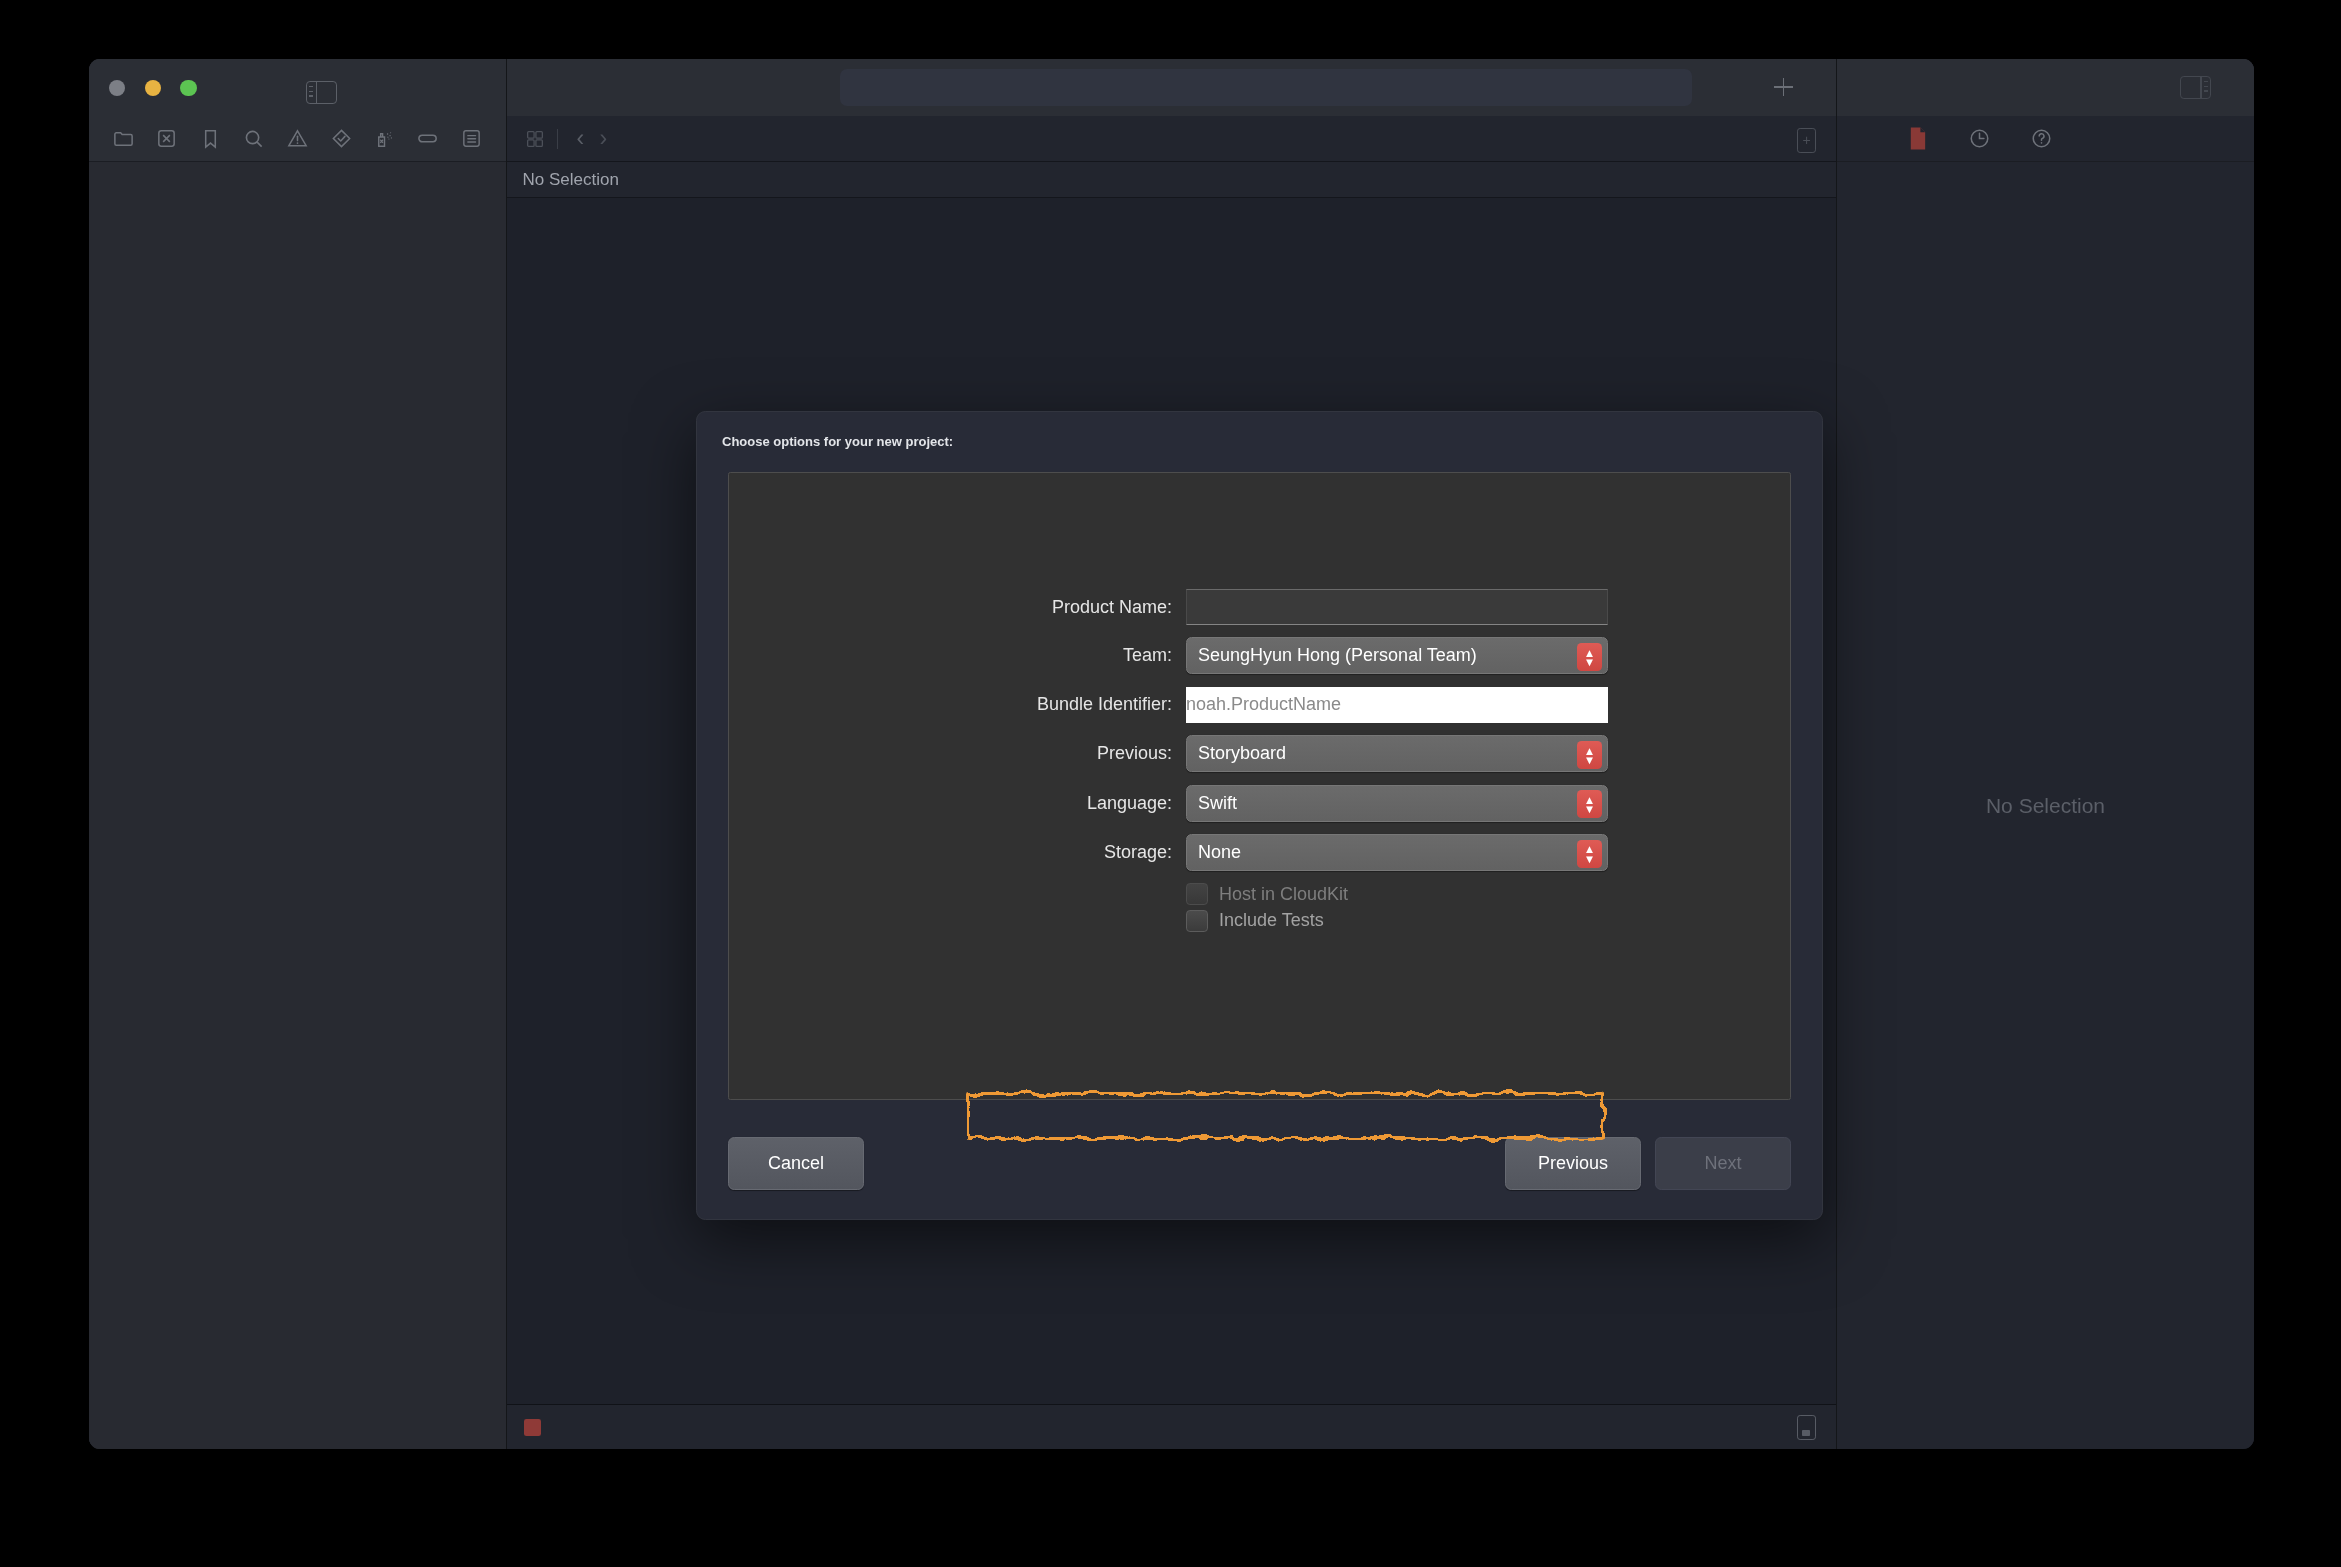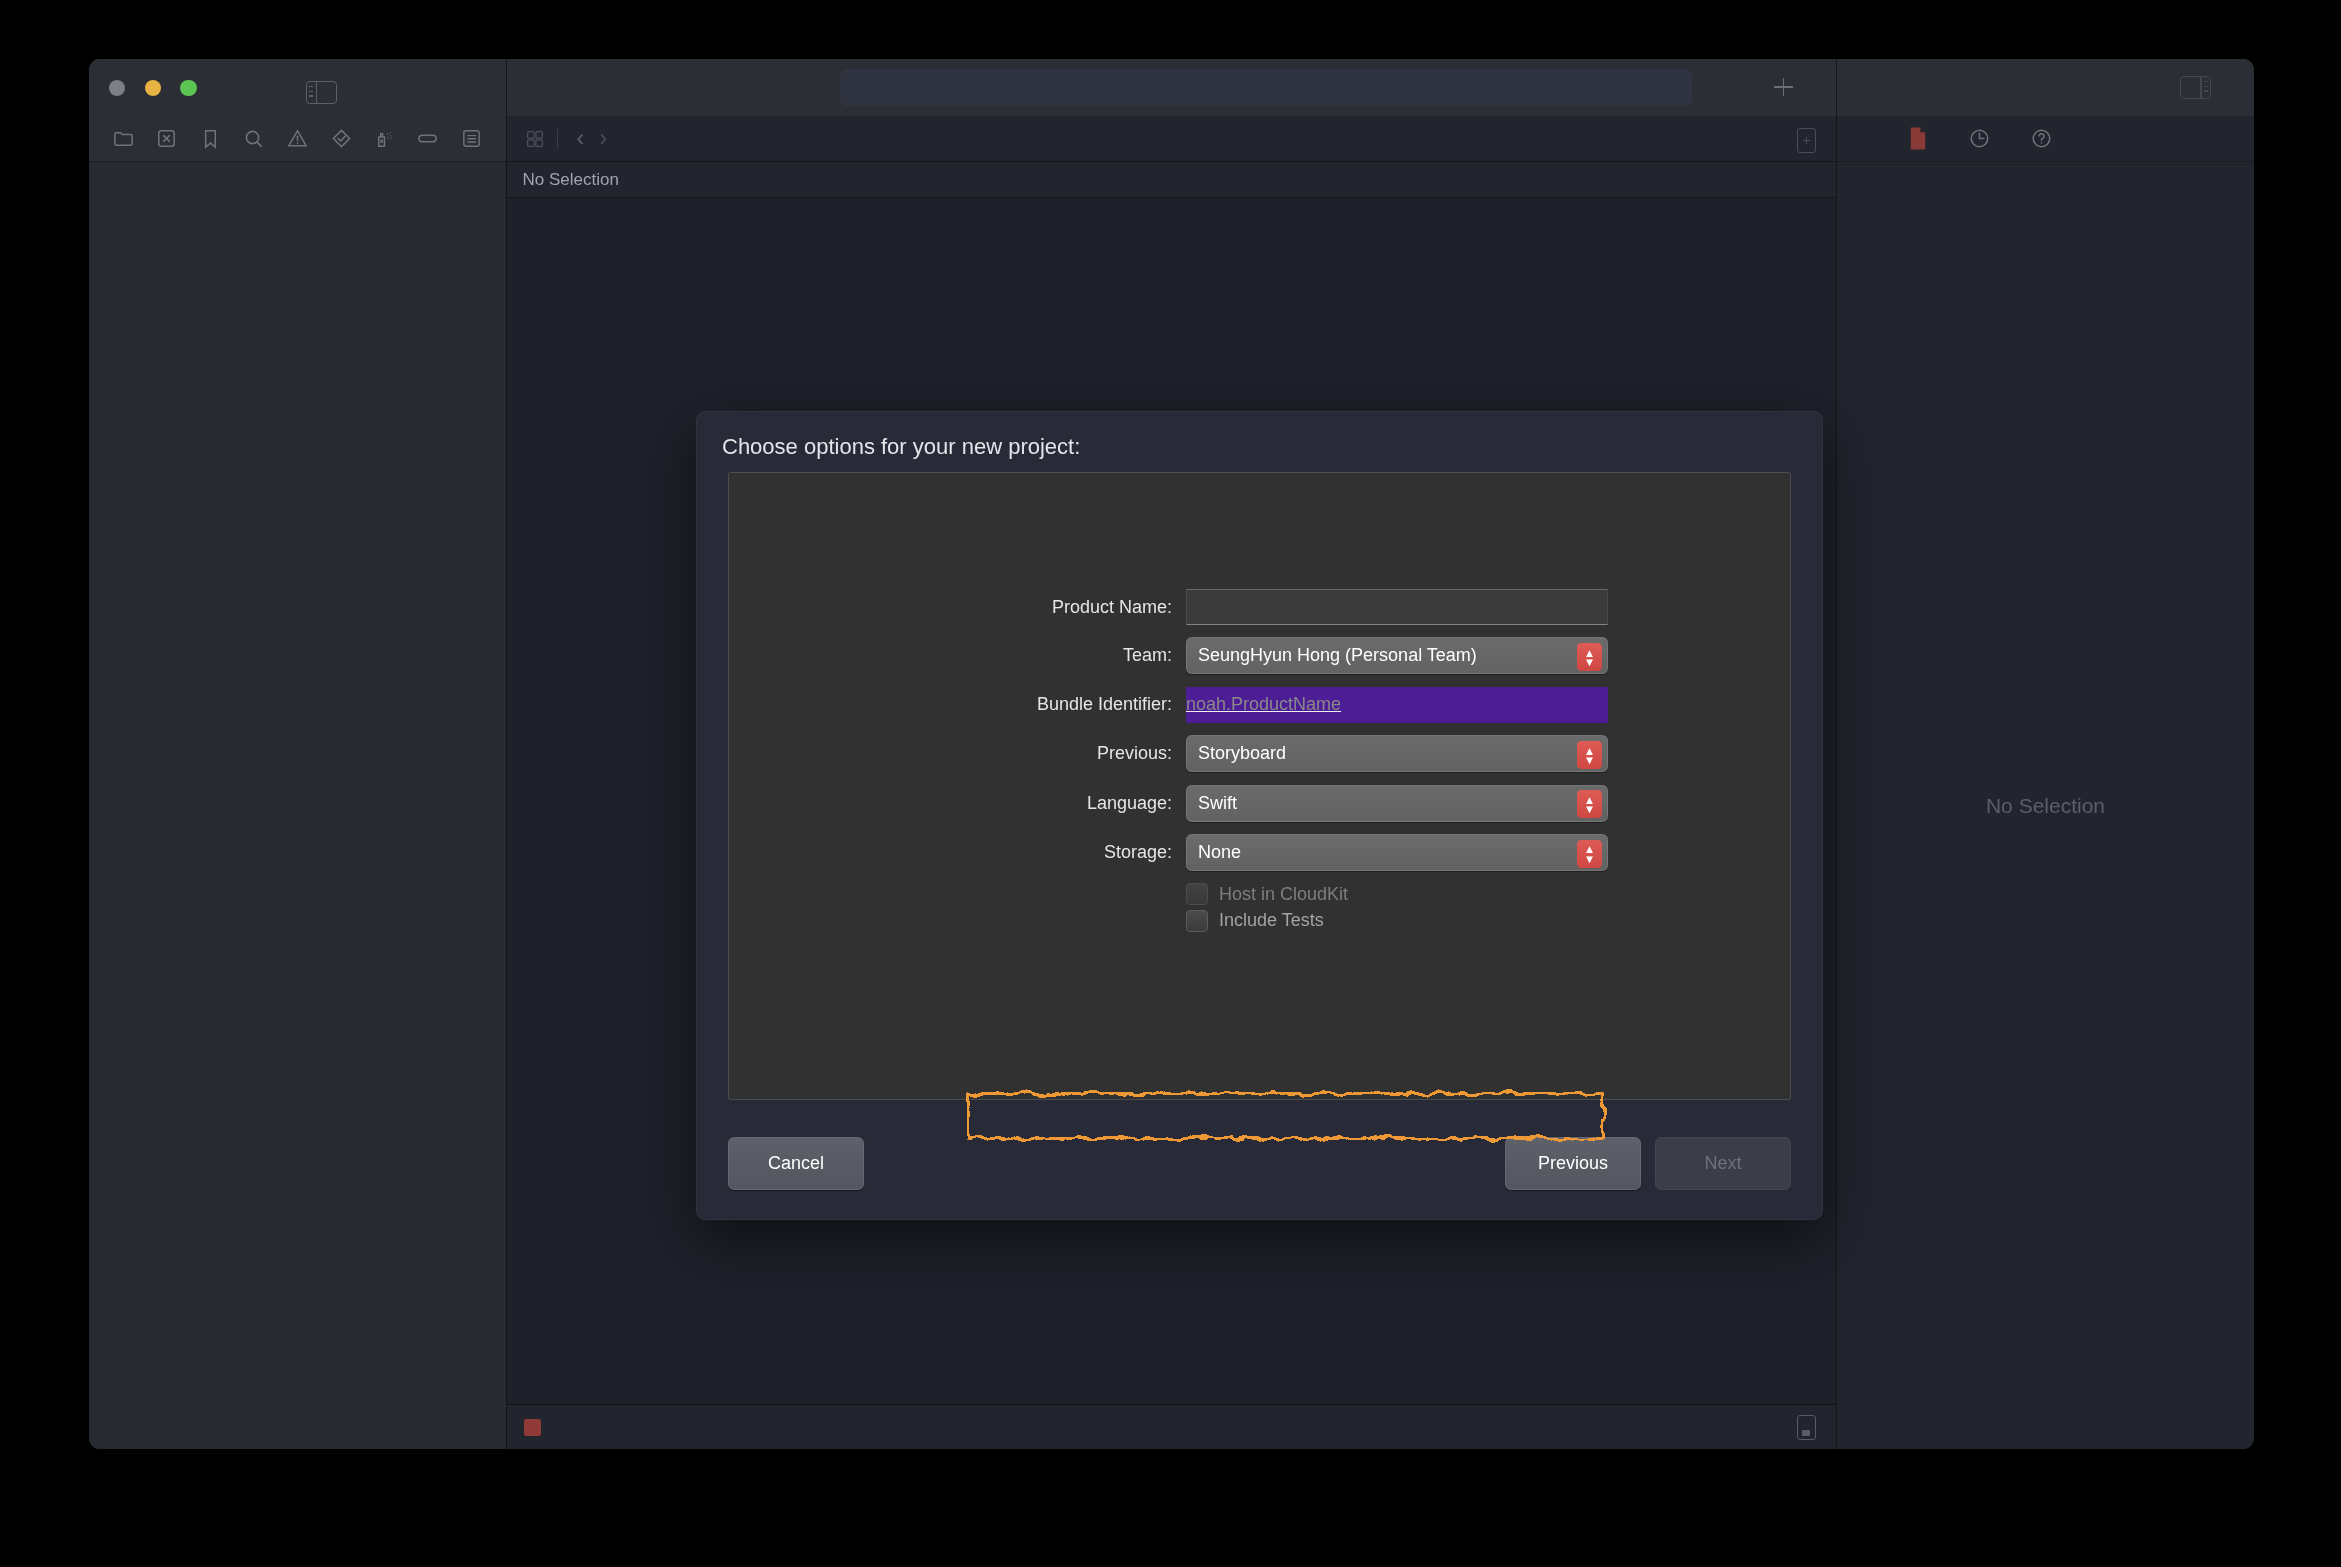--- a/index.html
+++ b/index.html
@@ -213,21 +213,21 @@
     position: absolute;
     left: 607px; top: 352px;
     width: 1127px; height: 809px;
     background: #282b37;
     border-radius: 9.3px;
     box-shadow: 0 20px 62px rgba(0,0,0,0.55);
     border: 0.8px solid #32353f;
   }
   .sheet-title {
     position:absolute; left: 25px; top: 22px;
-    color: #e3e5e9; font-size: 22px; font-weight: 400;
+    color: #e3e5e9; font-size: 13px; font-weight: 700;
   }
   .sheet-panel {
     position:absolute; left: 31px; top: 60px;
     right: 31px; height: 628px;
     background: #313131;
     border: 0.8px solid #4d4d4d;
     border-radius: 2.3px;
   }
   .form {
     position:absolute; left: 0; right: 0; top: 116px;
@@ -527,21 +527,21 @@
                   <span>▼</span>
               </span>
             </div>
           </div>
         </div>
 
 
         <div class="row">
           <div class="lbl">Bundle Identifier:</div>
           <div class="ctl">
-            <div class="textfield" style="background:#4c1d95;border:none;padding-left:0;text-decoration:underline;">
+            <div class="textfield" style="background:#ffffff;border:none;padding-left:0;">
               <span class="ph">noah.ProductName</span>
             </div>
           </div>
         </div>
 
         <div class="row">
           <div class="lbl">Previous:</div>
           <div class="ctl">
             <div class="popup">
               <span>Storyboard</span>

